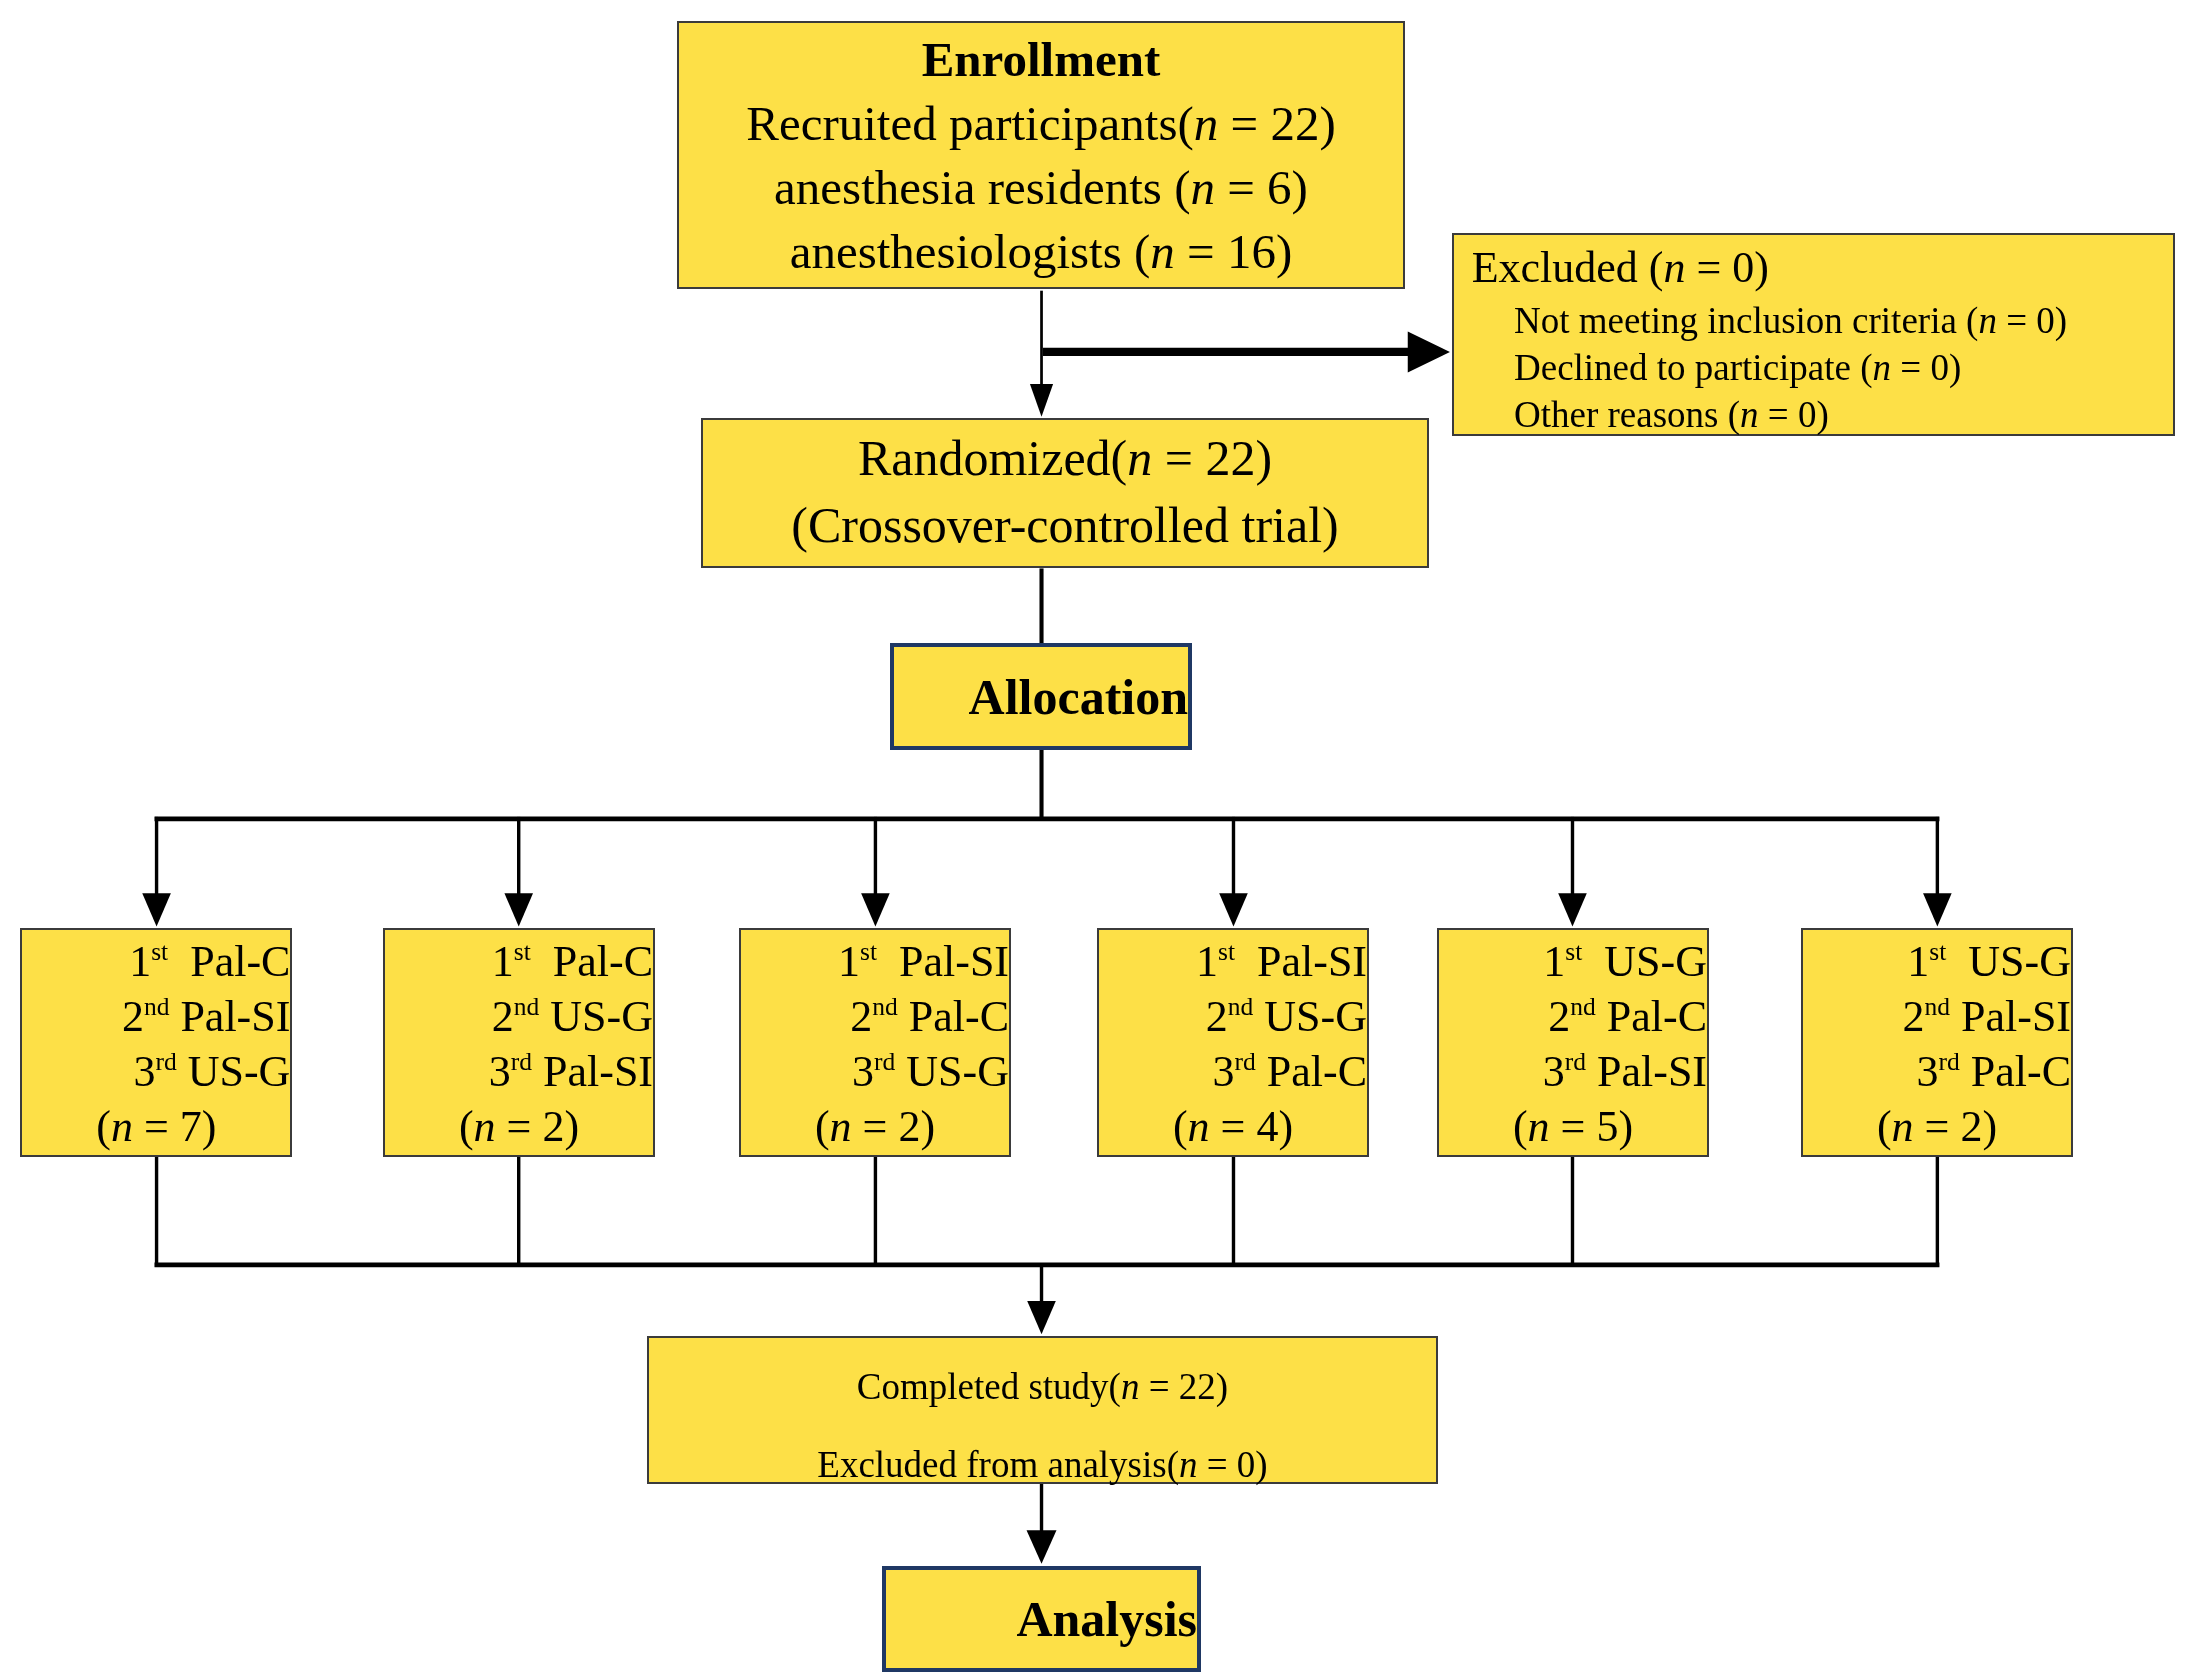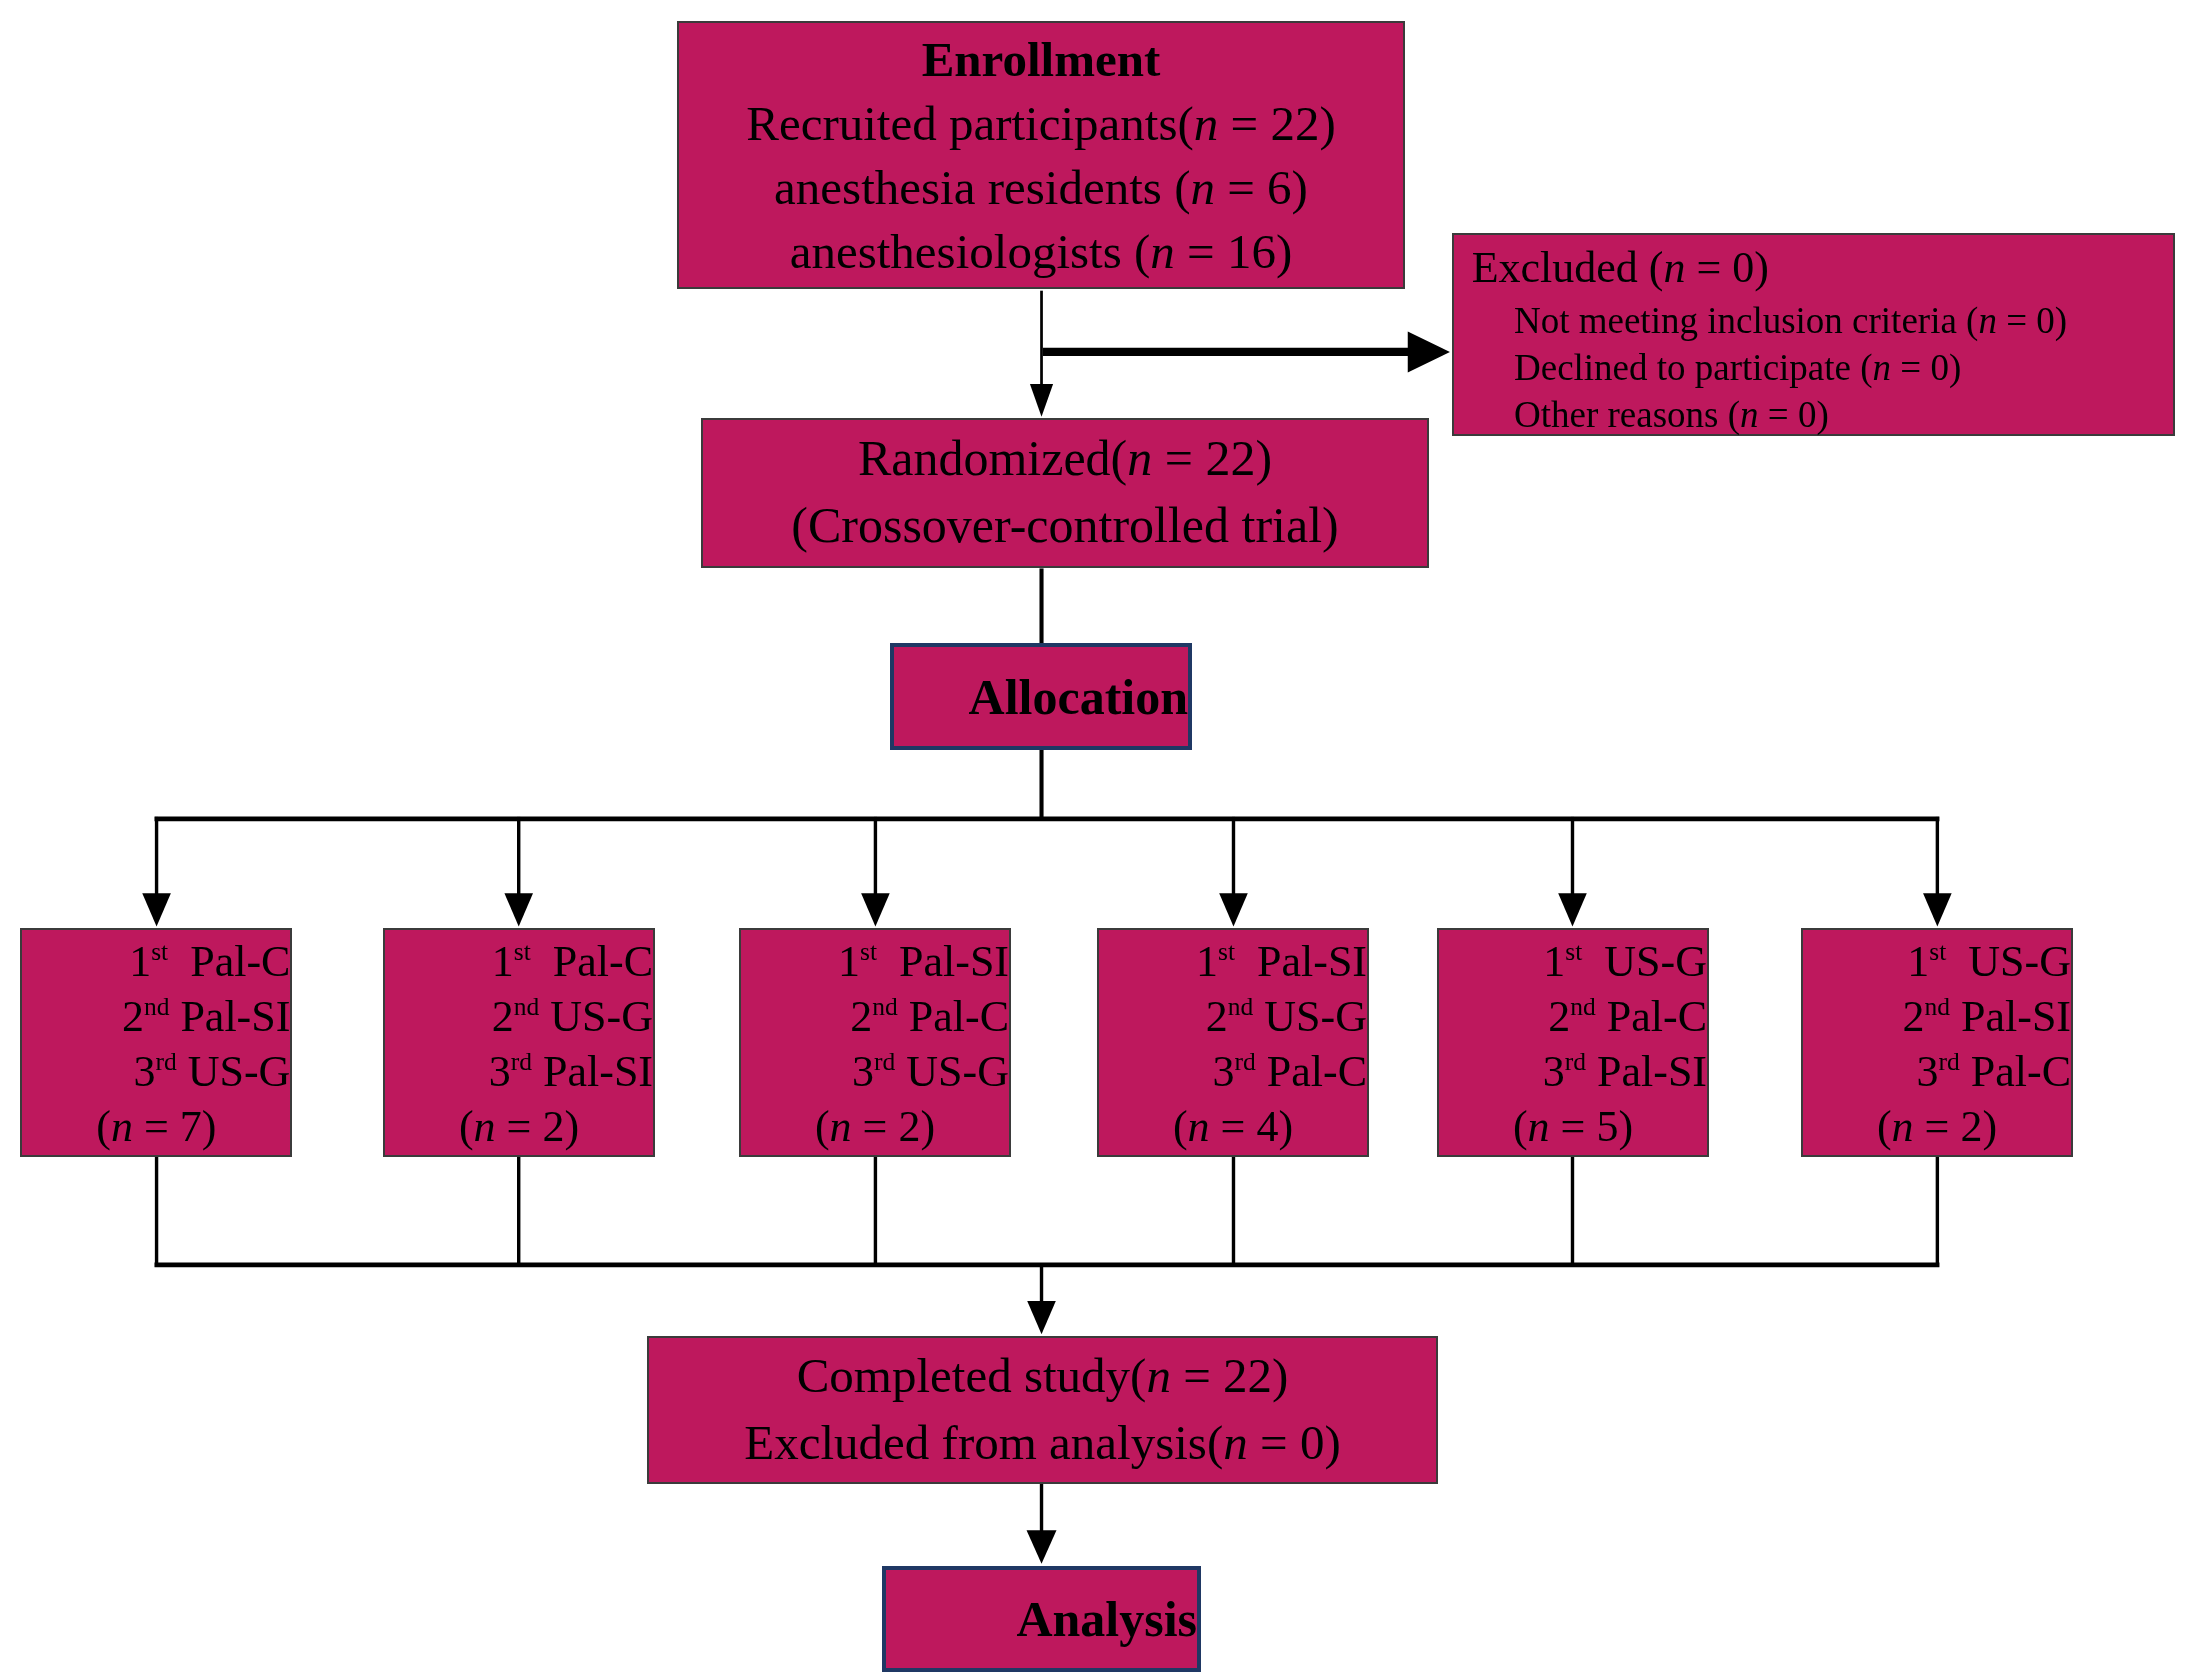--- a/index.html
+++ b/index.html
@@ -19,21 +19,21 @@
   #connectors {
     position: absolute;
     left: 0; top: 0;
     width: 2194px;
     height: 1676px;
     pointer-events: none;
   }
   .box {
     position: absolute;
     box-sizing: border-box;
-    background: #be185d;
+    background: #fde047;
     border: 2px solid var(--box-border, #3b3b3b);
   }
   .navy {
     border: 4.8px solid var(--navy, #1f3864);
   }
   
   .enrollment { left: 677px; top: 21px; width: 728px; height: 268px; padding-top: 5.4px; }
   .enrollment .heading { font-size: 49px; line-height: 64px; font-weight: bold; text-align: center; }
   .enrollment .eline { font-size: 49px; line-height: 64px; text-align: center; }
   
@@ -58,21 +58,21 @@
   .g1 { left: 20.4px; }
   .g2 { left: 383px; }
   .g3 { left: 739px; }
   .g4 { left: 1097px; }
   .g5 { left: 1437px; }
   .g6 { left: 1801px; }
   .group .gline { font-size: 44px; line-height: 55px; padding-left: 30px; white-space: nowrap; text-align: right; }
   .group .nline { font-size: 44px; line-height: 55px; text-align: center; padding-left: 0; }
   
   .completed { left: 647px; top: 1336px; width: 791px; height: 148px; padding-top: 4.1px; }
-  .completed .cline { font-size: 49px; line-height: 67px; text-align: center; }
+  .completed .cline { font-size: 37px; line-height: 67px; text-align: center; margin-top: 11px; }
   sup { font-size: 58%; vertical-align: super; line-height: 0; }
   i { font-style: italic; }
 </style>
 </head>
 <body>
 
 <div id="canvas">
 
   <svg id="connectors" viewBox="0 0 3223 2462" xmlns="http://www.w3.org/2000/svg">
 

